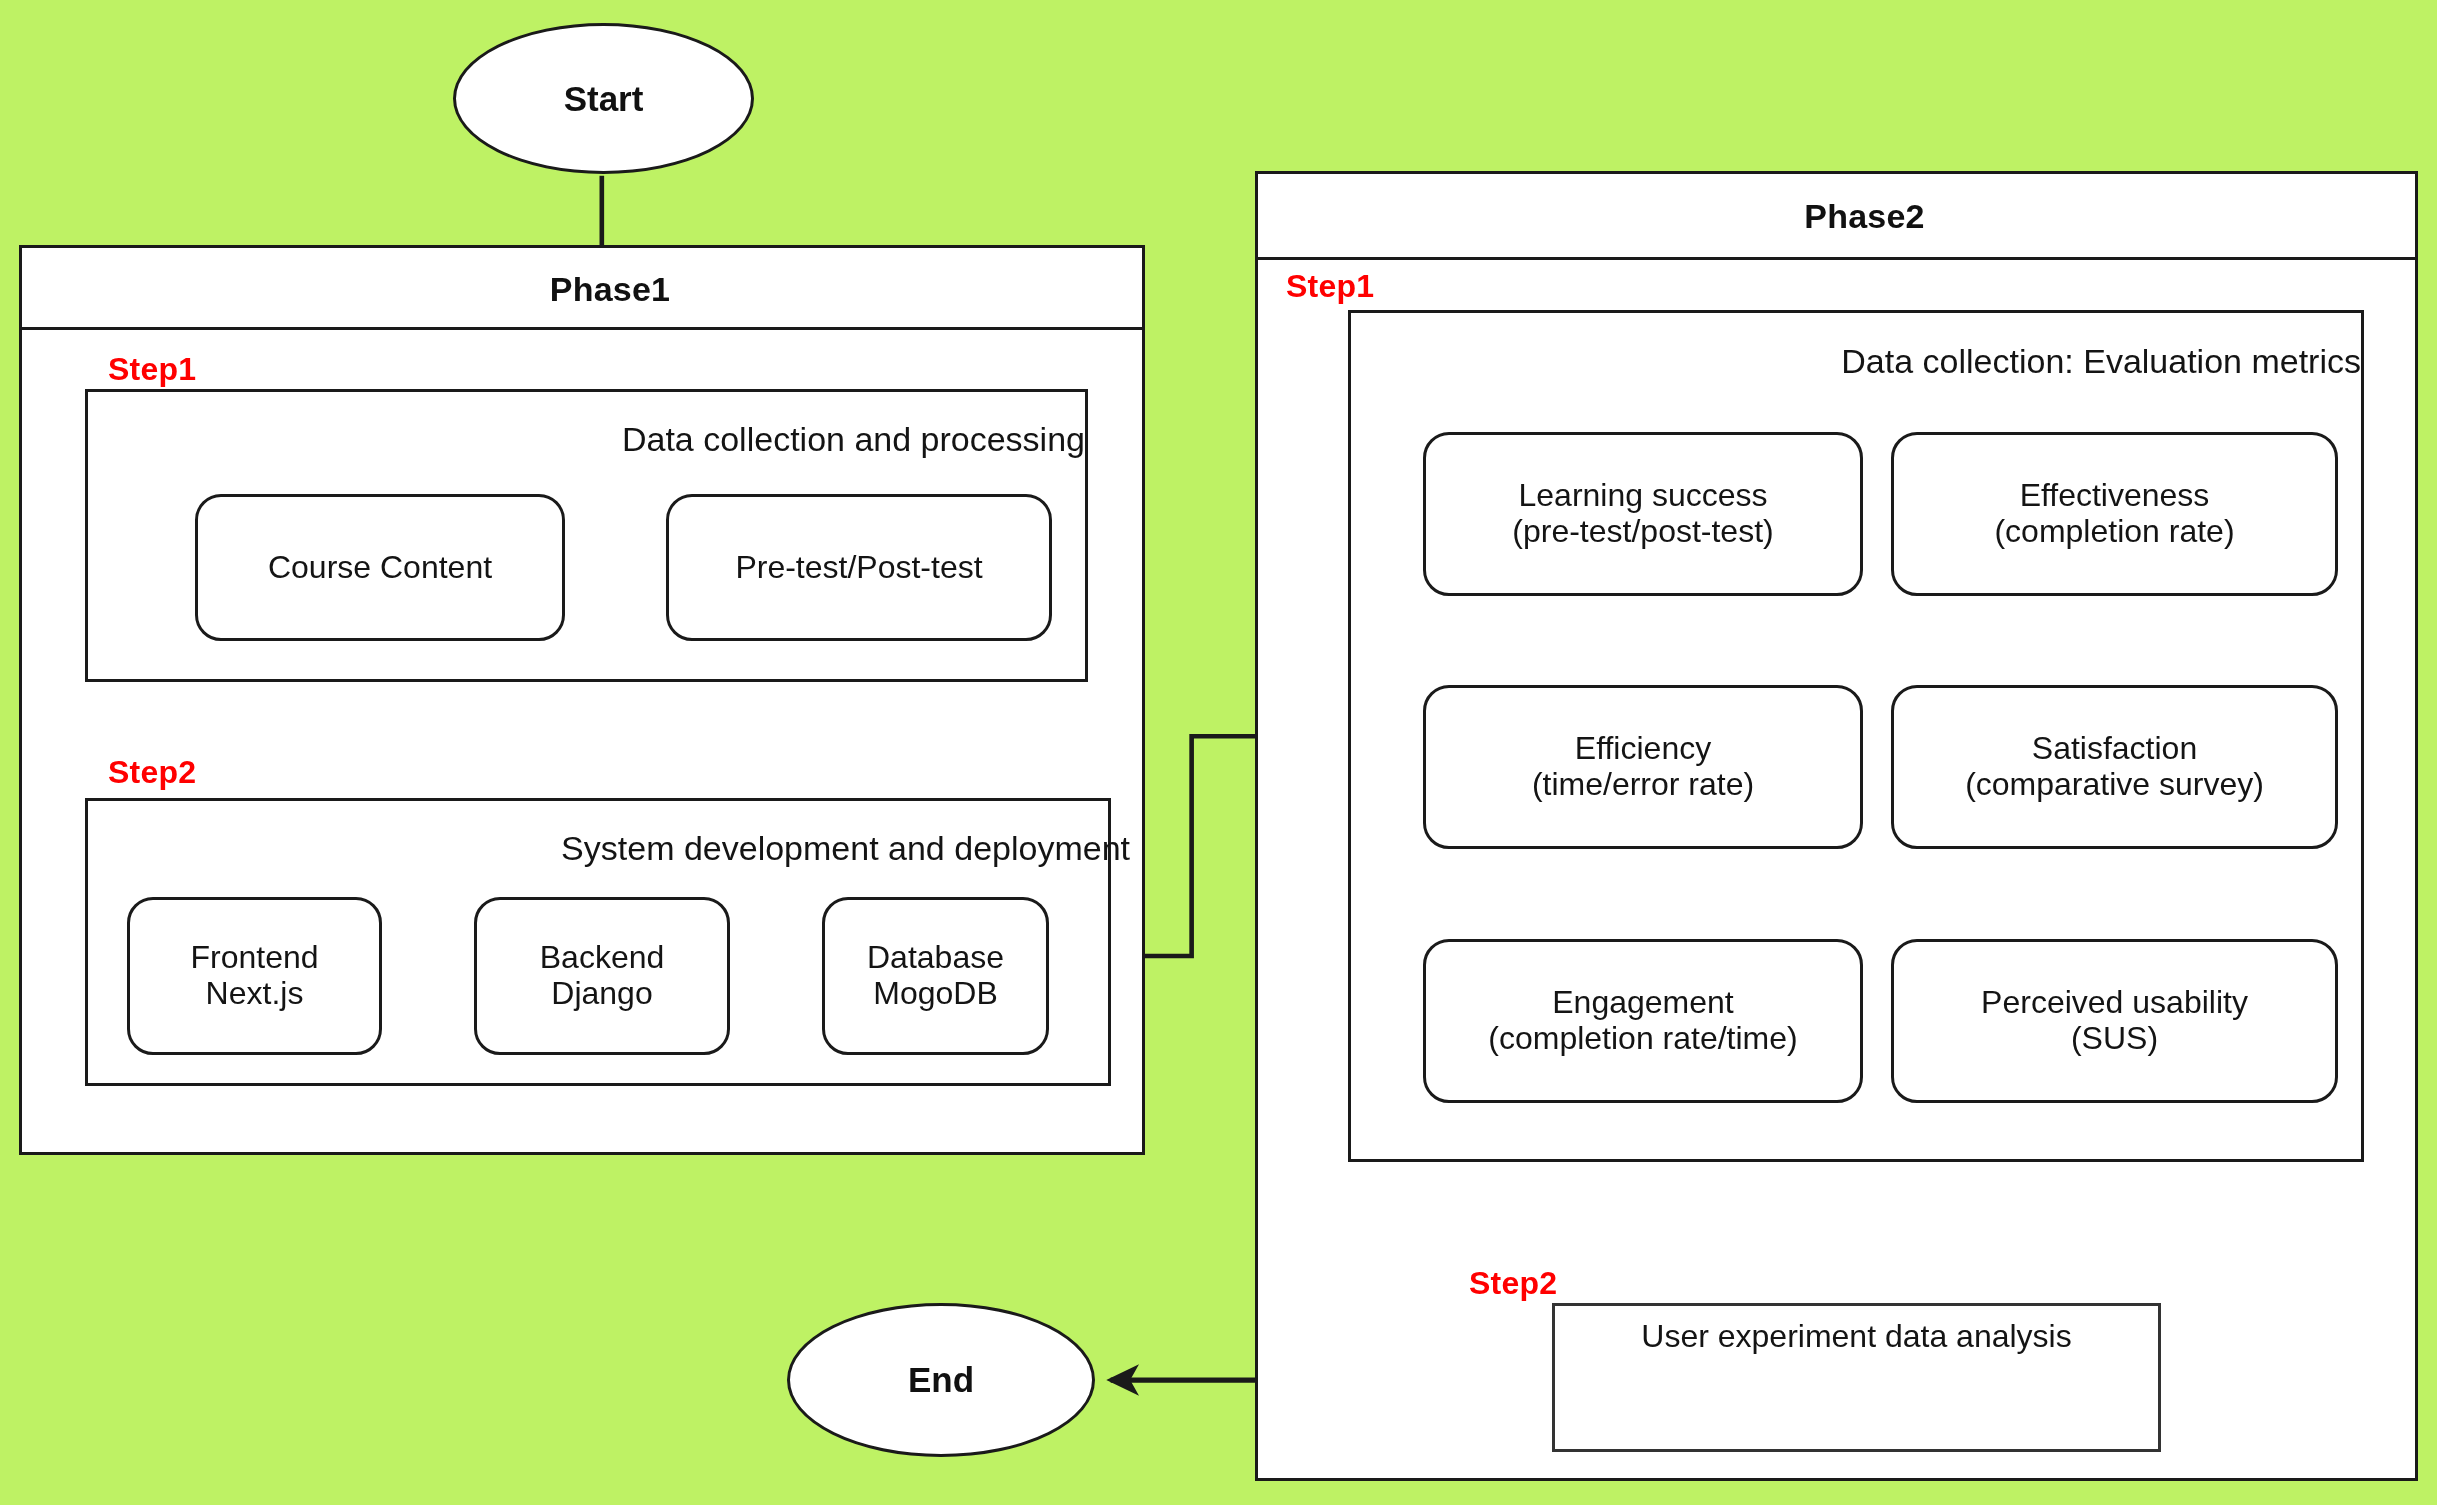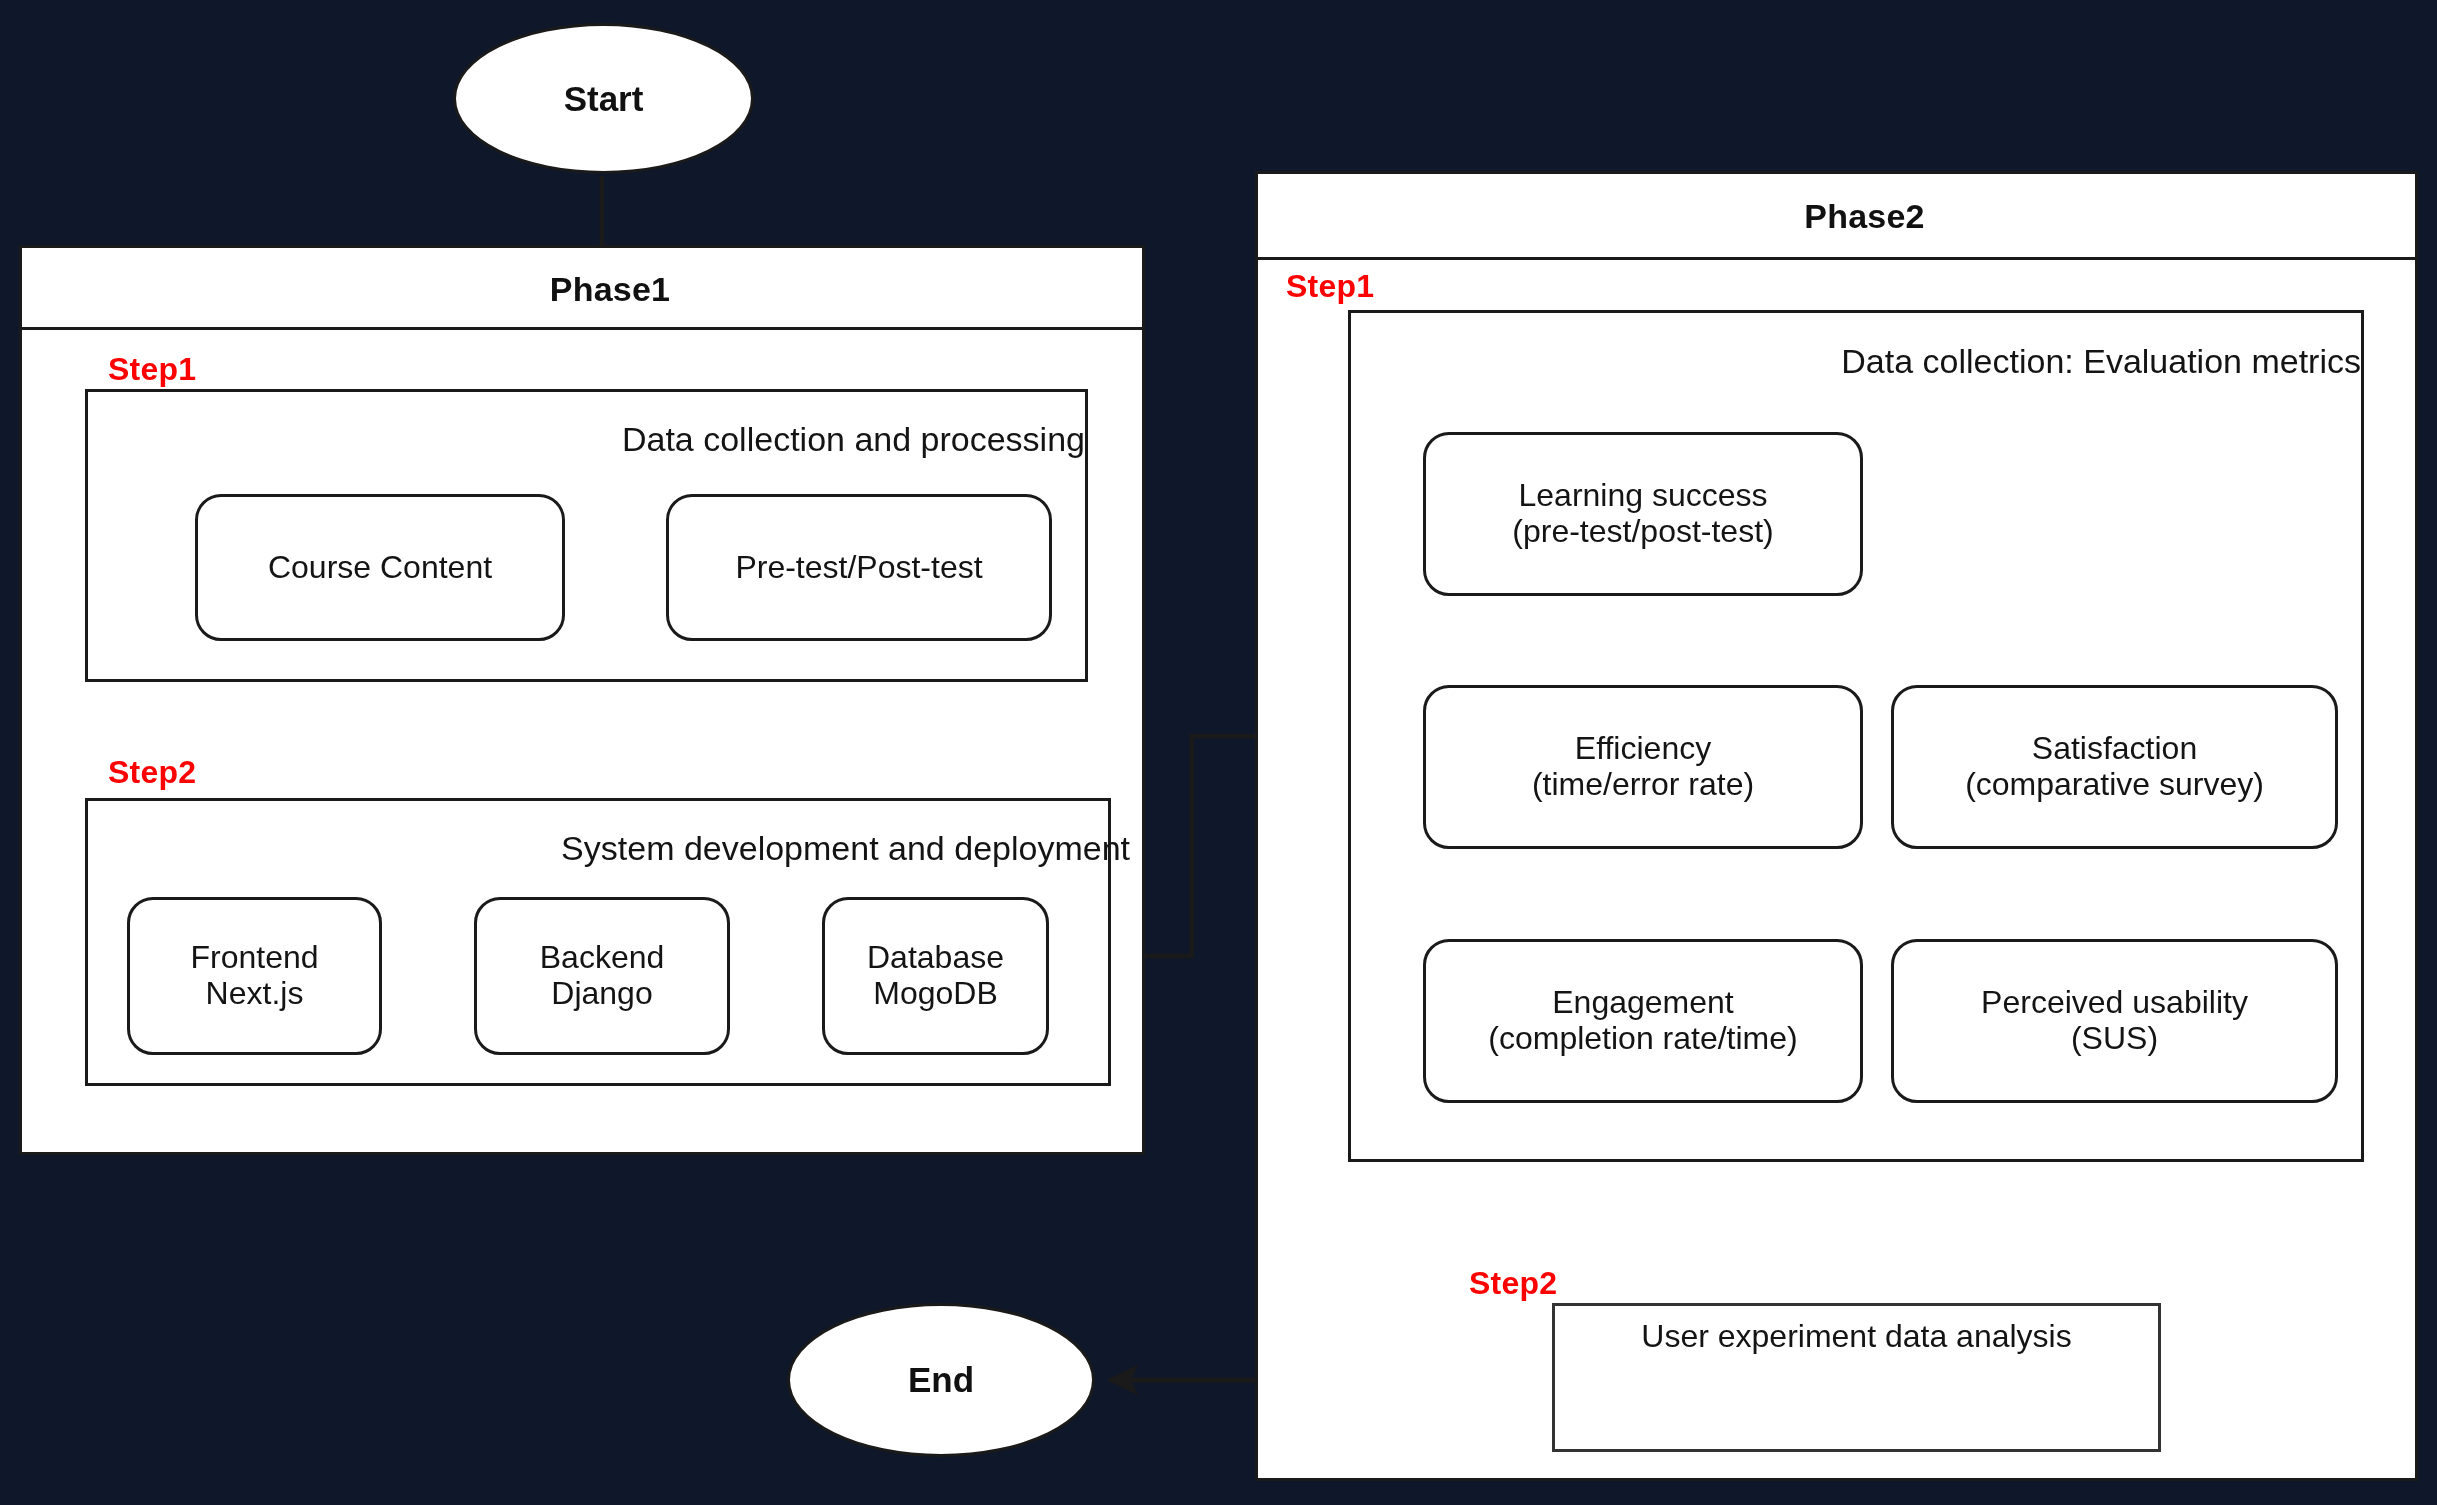--- a/index.html
+++ b/index.html
@@ -7,21 +7,21 @@
     padding: 0;
     background: #ffffff;
   }
   body {
     font-family: "Liberation Sans", sans-serif;
   }
   #canvas {
     position: relative;
     width: 2438px;
     height: 1505px;
-    background: #0f172a;
+    background: #bef264;
     overflow: hidden;
   }
   svg#wires {
     position: absolute;
     left: 0; top: 0;
     width: 2438px;
     height: 1505px;
     pointer-events: none;
   }
   
@@ -182,20 +182,22 @@
 
   <div class="step-label" style="left:1286px; top:268px;">Step1</div>
 
   <div class="box thin" style="left:1348px; top:310px; width:1016px; height:852px;">
     <div class="group-title" style="top:29px;">Data collection: Evaluation metrics</div>
   </div>
 
   <div class="leaf" style="left:1423px; top:432px; width:440px; height:164px;">Learning success
 (pre-test/post-test)</div>
 
+  <div class="leaf" style="left:1891px; top:432px; width:447px; height:164px;">Effectiveness
+(completion rate)</div>
 
   <div class="leaf" style="left:1423px; top:685px; width:440px; height:164px;">Efficiency
 (time/error rate)</div>
 
   <div class="leaf" style="left:1891px; top:685px; width:447px; height:164px;">Satisfaction
 (comparative survey)</div>
 
   <div class="leaf" style="left:1423px; top:939px; width:440px; height:164px;">Engagement
 (completion rate/time)</div>
 

